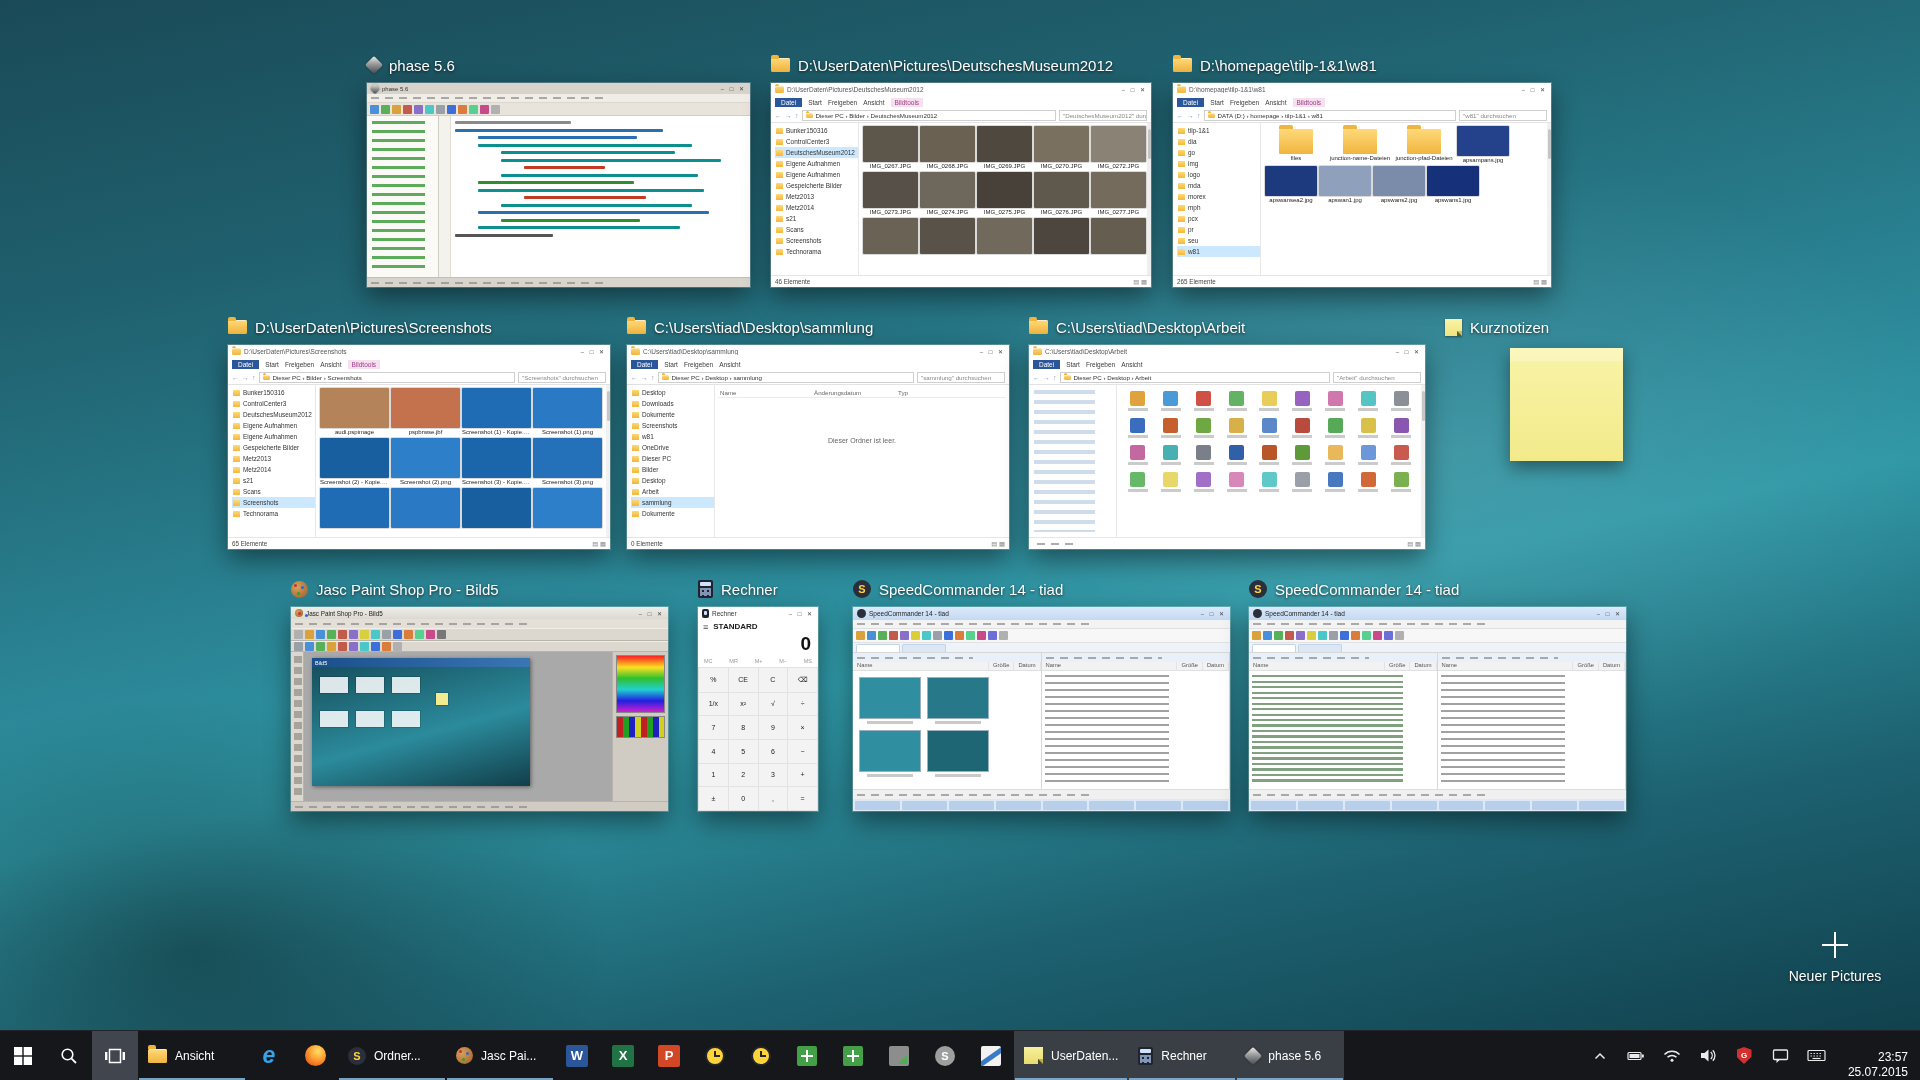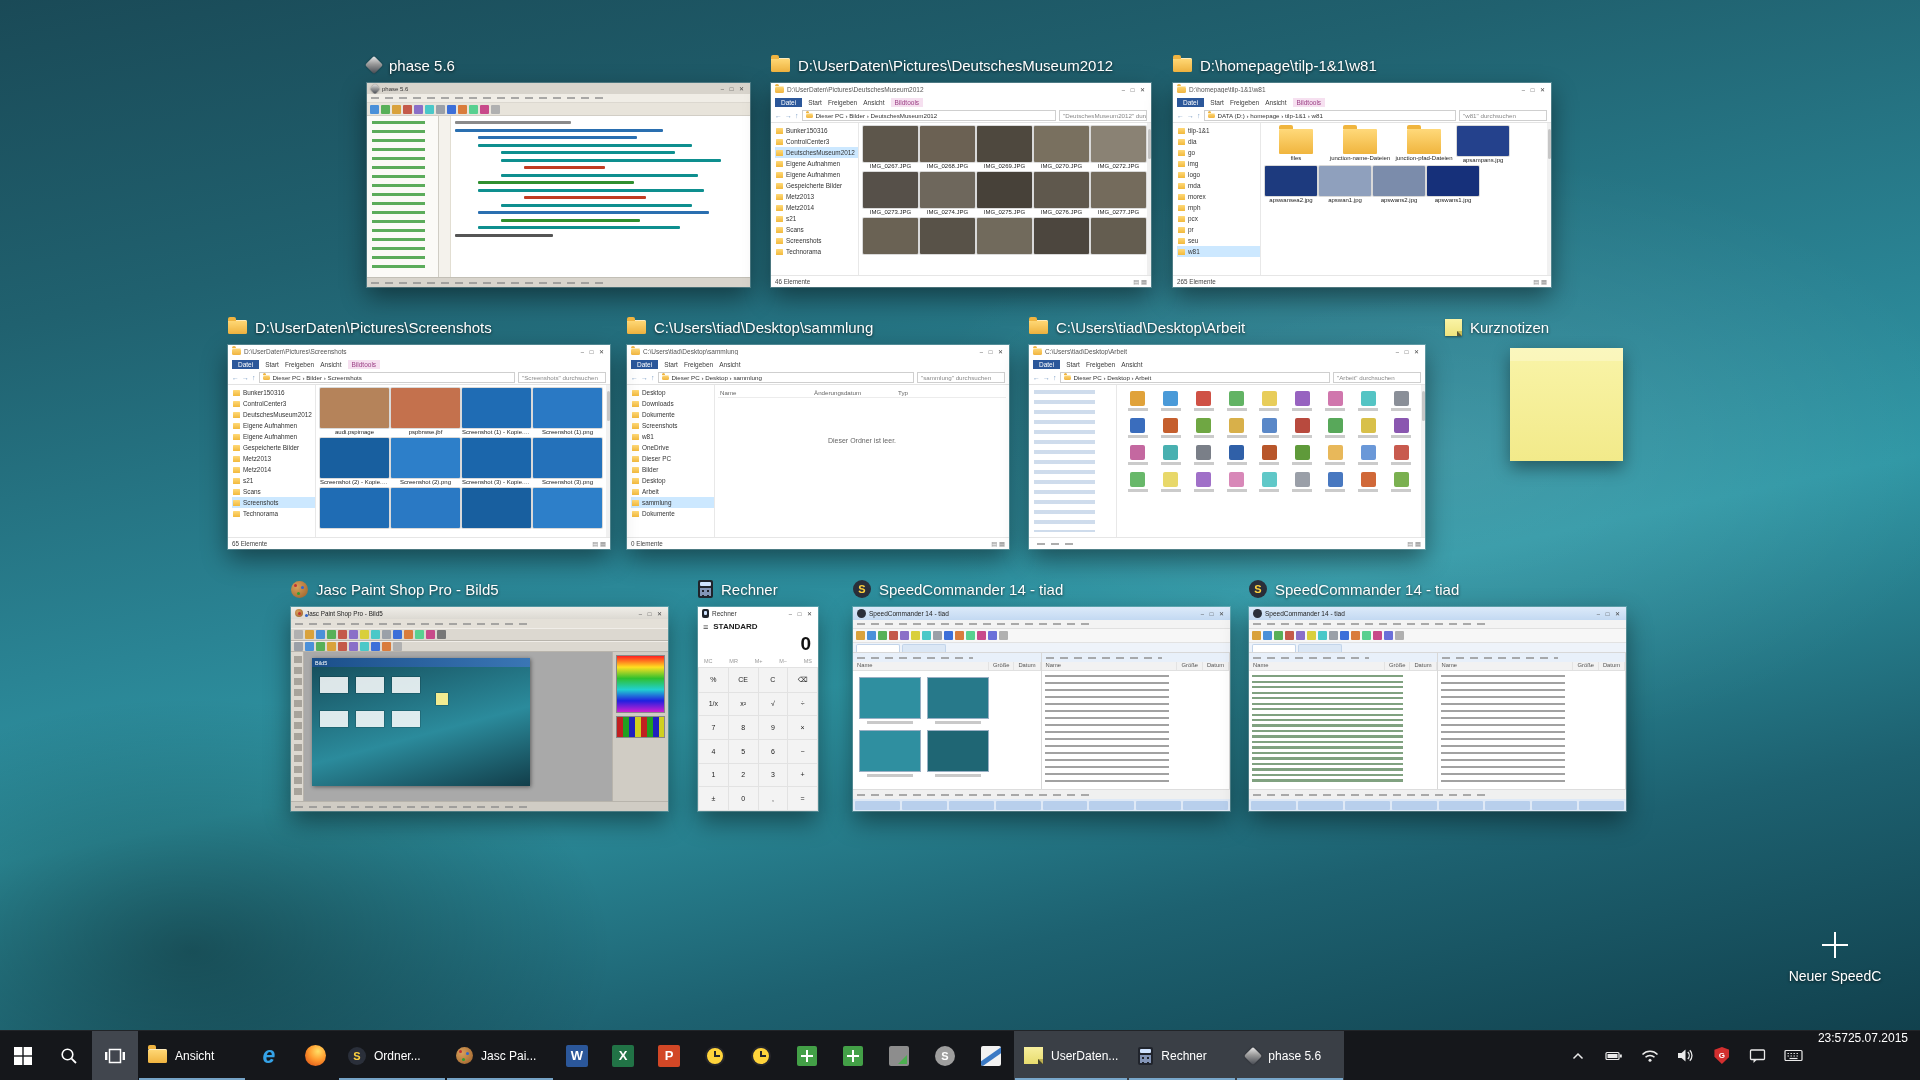--- a/index.html
+++ b/index.html
@@ -250,21 +250,21 @@
     background:#3a79c4; transform:rotate(-35deg); }
   .tico-note { width:19px; height:17px; background:linear-gradient(#f7ef9e,#e8dc6e); position:relative; }
   .tico-note::after { content:""; position:absolute; right:0; bottom:0; border-style:solid;
     border-width:0 5px 5px 0; border-color:transparent #bdb050 #44442e transparent; }
   .tb-spacer { flex:1; }
   .tray { display:flex; align-items:stretch; }
   .tray .tbtn { min-width:36px; }
   .shield { width:15px; height:17px; background:#d32f2f; color:#fff; font-size:8px; font-weight:bold;
     display:flex; align-items:center; justify-content:center;
     clip-path:polygon(50% 0,100% 16%,100% 58%,50% 100%,0 58%,0 16%); }
-  .tb-clock { display:flex; flex-direction:row; justify-content:space-between; text-align:right;
+  .tb-clock { display:flex; flex-direction:column; justify-content:flex-end; text-align:right;
     font-size:12px; line-height:15px; color:#fff; padding:0 12px 0 6px; min-width:86px; }
   svg.ti { display:block; }
 </style>
 </head>
 <body>
 
 <div id="root">
 
   <div class="tile" style="left:367px;top:54px;width:383px">
     <div class="tile-head">
@@ -1152,21 +1152,21 @@
             <span class="fk"></span>
             <span class="fk"></span>
             <span class="fk"></span>
         </div>
       </div>
     </div>
   </div>
 
   <div class="newdesk">
     <div class="nd-plus"></div>
-    <div class="nd-label">Neuer SpeedC</div>
+    <div class="nd-label">Neuer Pictures</div>
   </div>
 
   <div class="taskbar">
     <div class="tbtn">
       <svg class="ti" width="18" height="18" viewBox="0 0 18 18">
           <rect x="0" y="0" width="8.3" height="8.3" fill="#fff"></rect>
           <rect x="9.7" y="0" width="8.3" height="8.3" fill="#fff"></rect>
           <rect x="0" y="9.7" width="8.3" height="8.3" fill="#fff"></rect>
           <rect x="9.7" y="9.7" width="8.3" height="8.3" fill="#fff"></rect>
         </svg>

